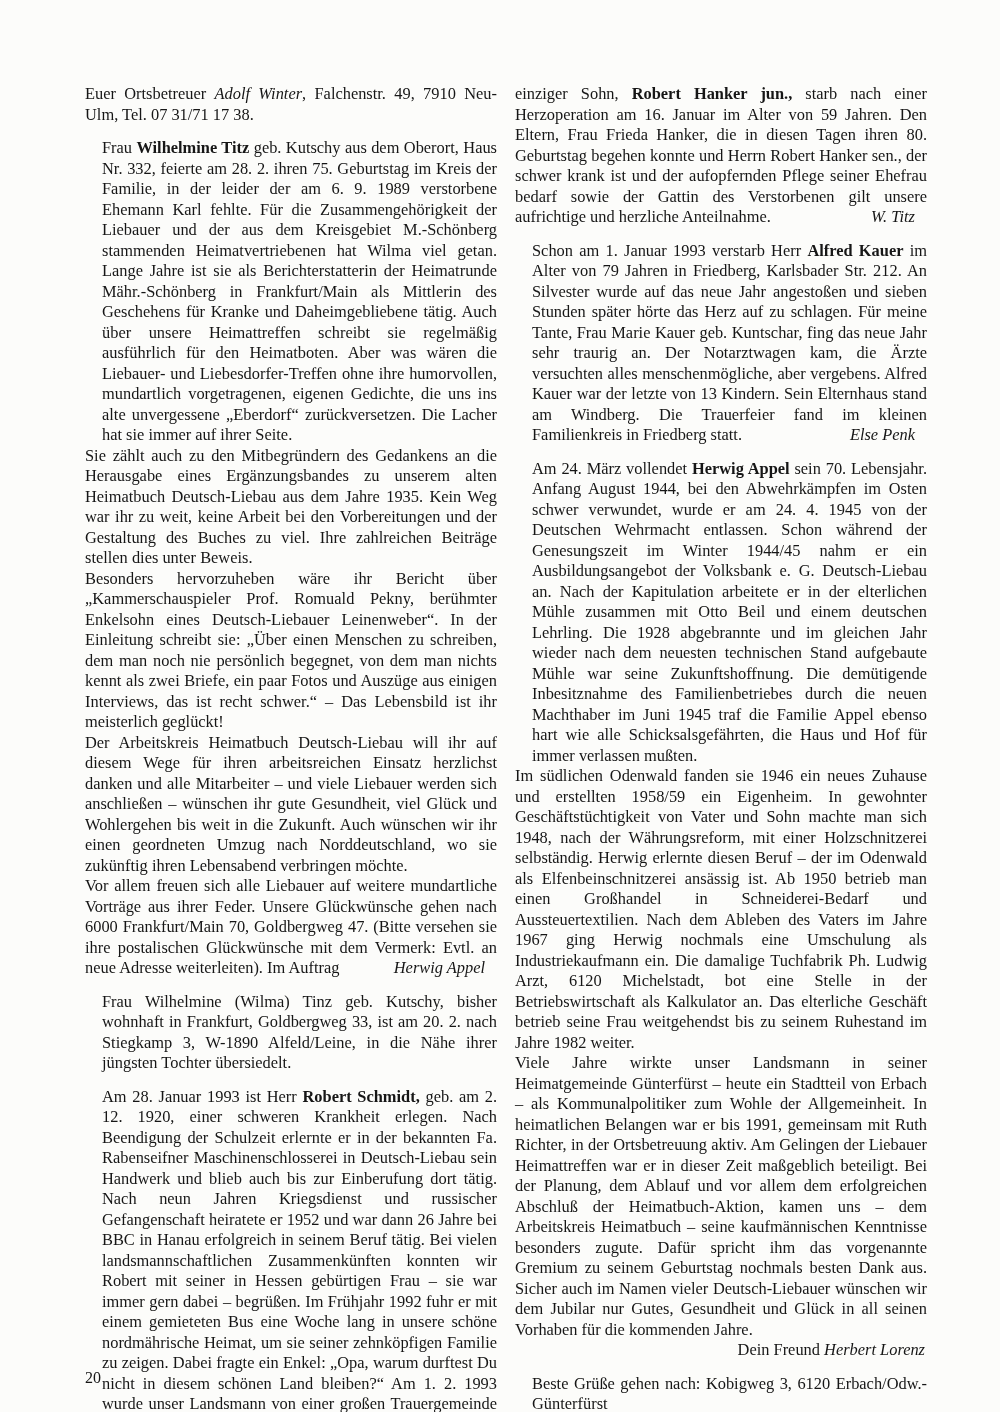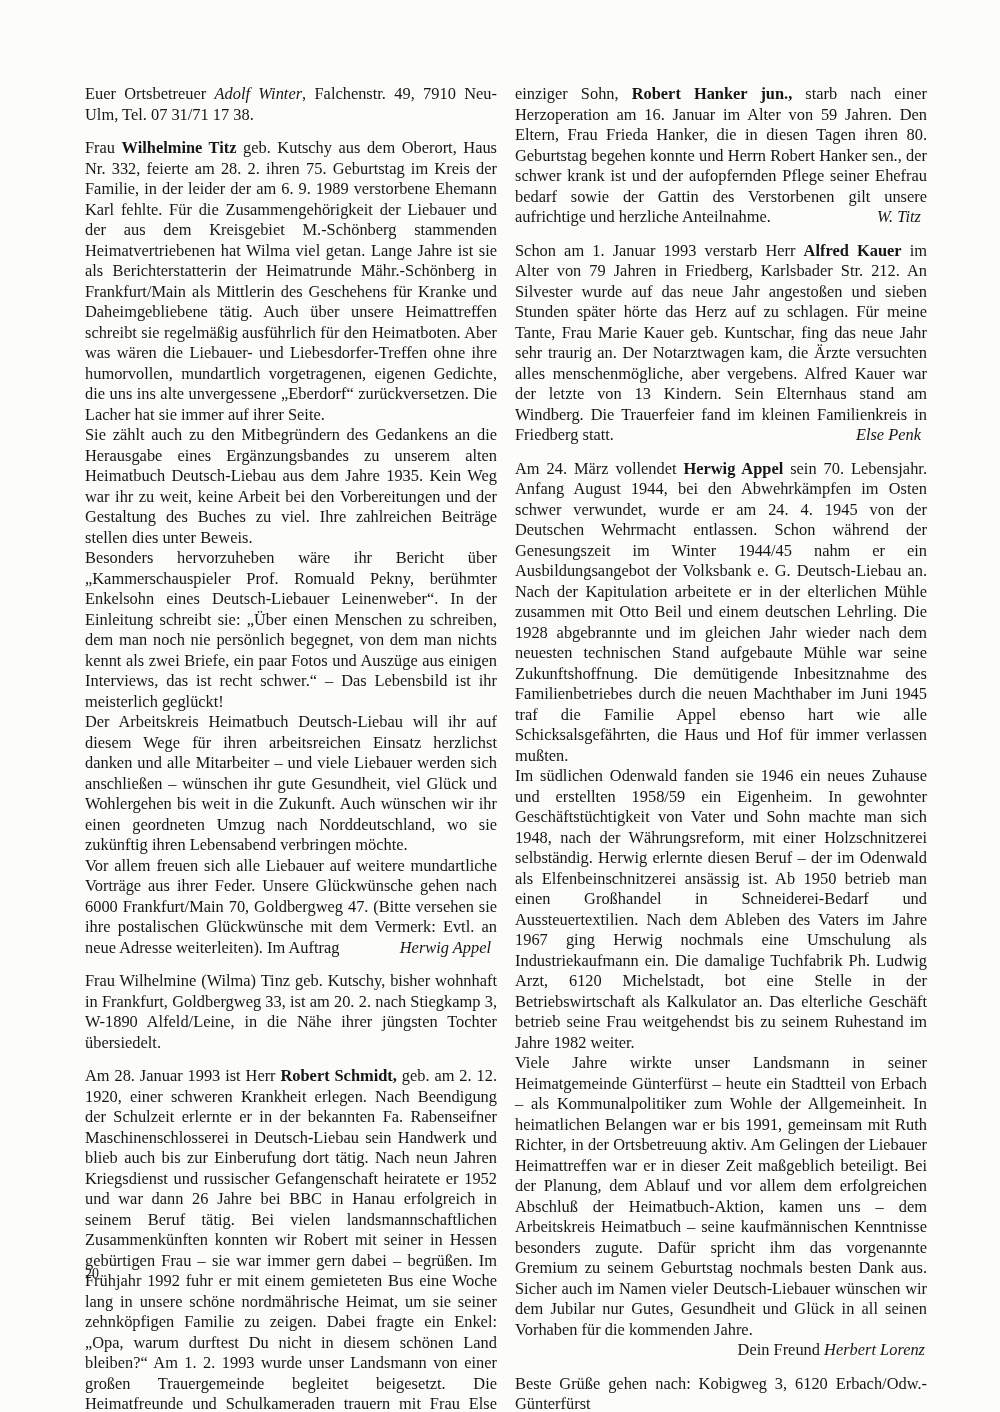--- a/index.html
+++ b/index.html
@@ -32,41 +32,41 @@
     flex: 0 0 412px;
   }
   p.para {
     margin: 0;
     position: relative;
     text-align: justify;
     text-align-last: left;
     hyphens: auto;
     -webkit-hyphens: auto;
   }
-  p.para.gap { margin-top: 13px; }
+  p.para.gap { margin-top: 13px; margin-left: 17px; }
   .b { font-weight: bold; }
   .i { font-style: italic; }
   .sig {
     position: absolute;
-    right: 6px;
+    right: 12px;
     bottom: 0;
     font-style: italic;
     padding-left: 10px;
     background: var(--paper, #fcfcfa);
   }
   p.byline {
     text-align: right;
     text-align-last: right;
     padding-right: 2px;
   }
   .page-number {
     position: absolute;
     left: 85px;
-    top: 1264px;
-    font-size: 14px;
+    top: 1368px;
+    font-size: 16px;
   }
 </style>
 </head>
 <body>
 
 <div class="sheet">
   <div class="content">
     <div class="col" id="col-left">
         <p class="para"><span>Euer Ortsbetreuer </span><span class="i">Adolf Winter</span><span>, Falchenstr. 49, 7910 Neu-Ulm, Tel. 07 31/71 17 38.</span></p>
         <p class="para gap"><span>Frau </span><span class="b">Wilhelmine Titz</span><span> geb. Kutschy aus dem Oberort, Haus Nr. 332, feierte am 28. 2. ihren 75. Geburtstag im Kreis der Familie, in der leider der am 6. 9. 1989 verstorbene Ehemann Karl fehlte. Für die Zusammengehörigkeit der Liebauer und der aus dem Kreisgebiet M.-Schönberg stammenden Heimatvertriebenen hat Wilma viel getan. Lange Jahre ist sie als Berichterstatterin der Heimatrunde Mähr.-Schönberg in Frankfurt/Main als Mittlerin des Geschehens für Kranke und Daheimgebliebene tätig. Auch über unsere Heimattreffen schreibt sie regelmäßig ausführlich für den Heimatboten. Aber was wären die Liebauer- und Liebesdorfer-Treffen ohne ihre humorvollen, mundartlich vorgetragenen, eigenen Gedichte, die uns ins alte unvergessene „Eberdorf“ zurückversetzen. Die Lacher hat sie immer auf ihrer Seite.</span></p>

